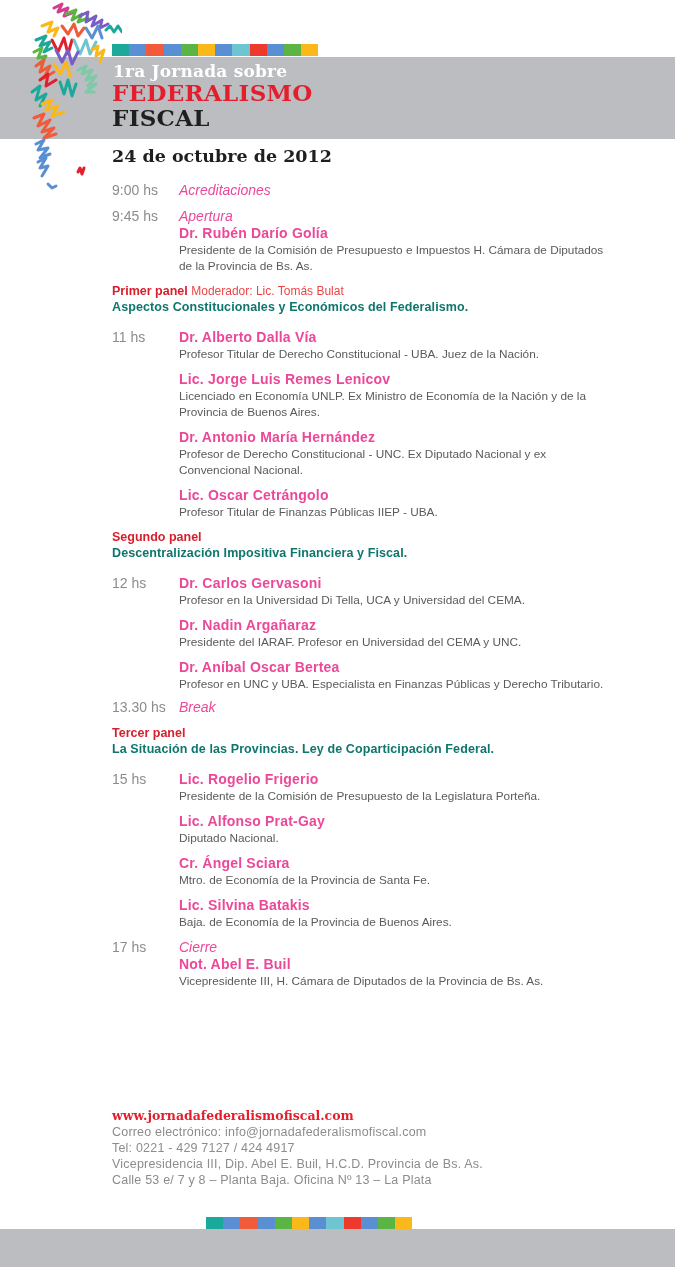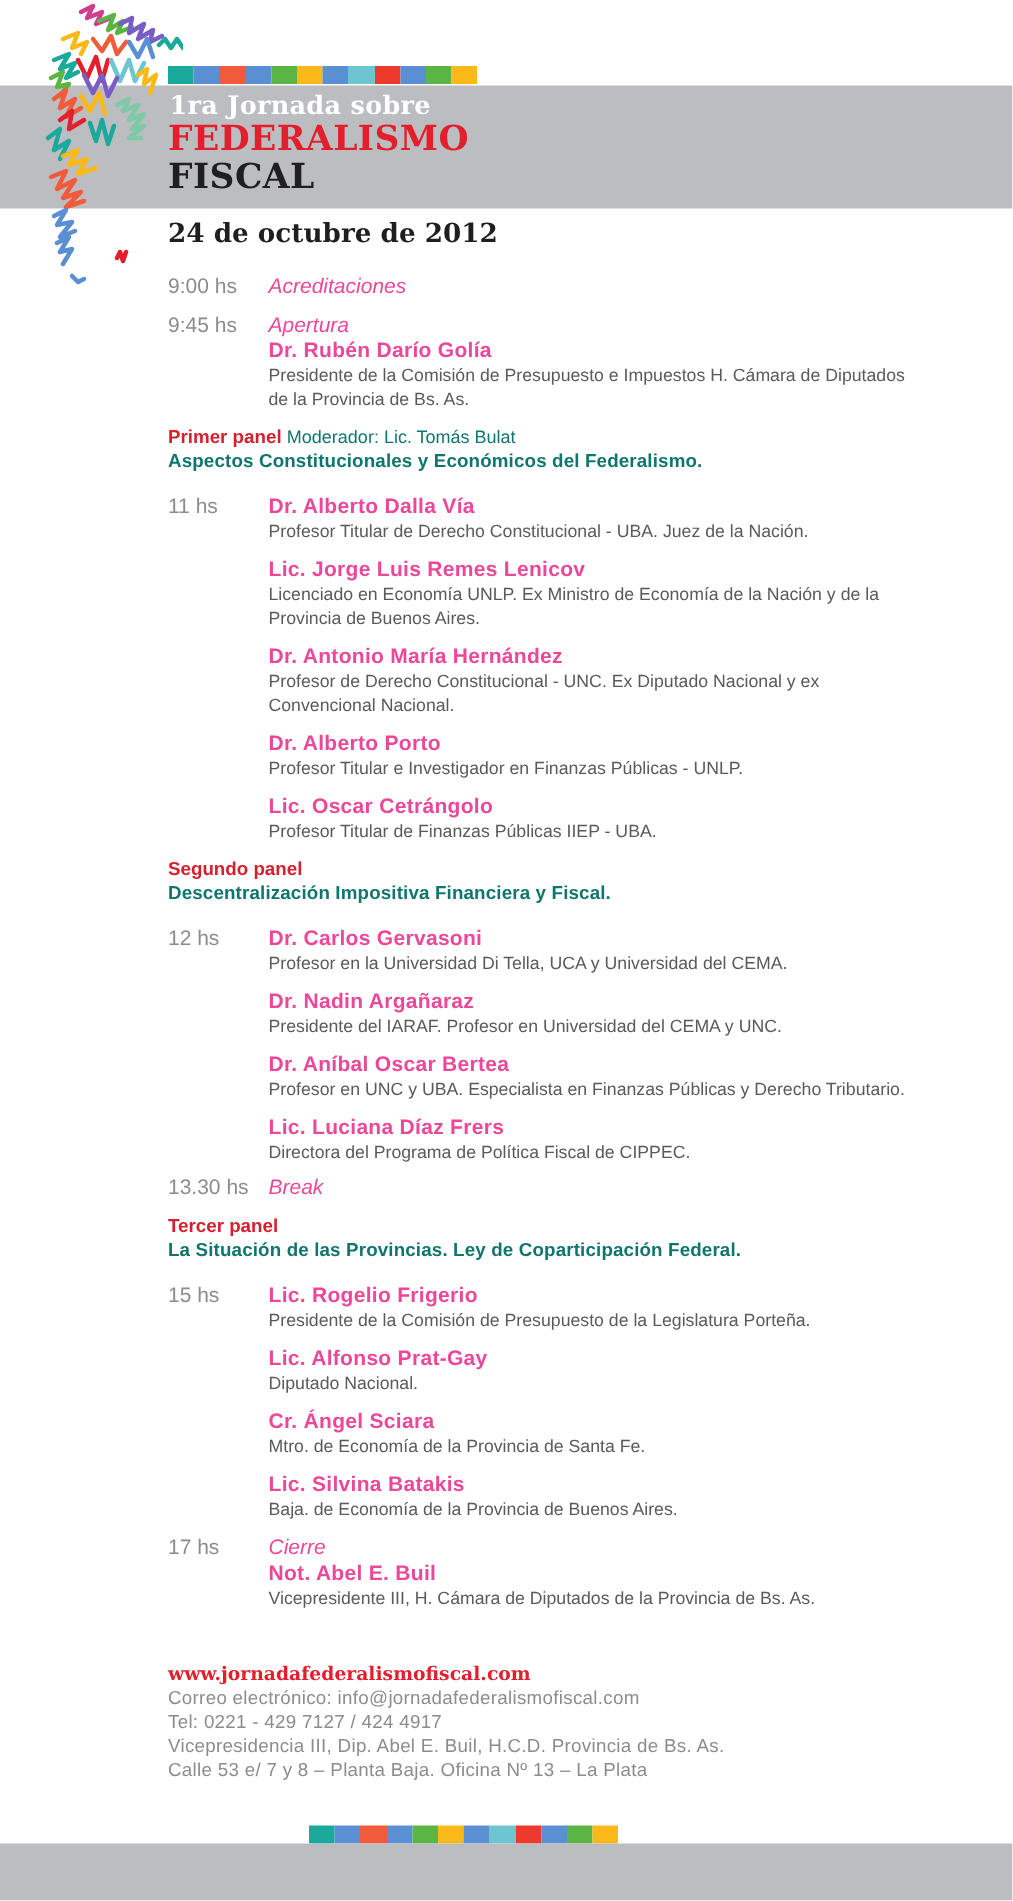--- a/index.html
+++ b/index.html
@@ -44,21 +44,21 @@
     .row { display: flex; margin-bottom: 9px; }
     .time { width: 67px; flex: 0 0 67px; font-size: 14px; color: #8c8c8c; line-height: 17px; }
     .content { flex: 1; }
     .event { font-size: 14px; color: #ec4899; line-height: 17px; font-style: italic; }
     .speaker { margin-bottom: 9px; }
     .speaker:last-child { margin-bottom: 0; }
     .sname { font-size: 14px; font-weight: bold; color: #ec4899; line-height: 17px; letter-spacing: 0.2px; }
     .sdesc { font-size: 11.8px; color: #5a5a5a; line-height: 16px; }
     .panel { margin-top: 10px; margin-bottom: 14px; }
     .plabel { font-size: 12.5px; font-weight: bold; color: #d7202e; line-height: 15px; }
-    .pmod { font-size: 12px; color: #0f766e; font-weight: normal; }
+    .pmod { font-size: 12px; color: #ef4444; font-weight: normal; }
     .ptitle { font-size: 12.5px; font-weight: bold; color: #0f766e; line-height: 16px; letter-spacing: 0.1px; }
 
     .footer { position: absolute; left: 112px; top: 1108px; }
     .f-head { font-size: 12.5px; font-weight: bold; color: #1f1f1f; line-height: 15px; }
     .f-url { font-family: "DejaVu Serif", serif; font-weight: bold; font-size: 12.5px; color: #e31e2d; line-height: 16px; }
     .f-line { font-size: 12.5px; color: #8c8c8c; line-height: 16px; letter-spacing: 0.2px; }
   </style>
 </head>
 <body>
 
@@ -146,24 +146,20 @@
       </div>
       <div class="speaker">
         <div class="sname">Lic. Jorge Luis Remes Lenicov</div>
         <div class="sdesc" style="width:425px">Licenciado en Economía UNLP. Ex Ministro de Economía de la Nación y de la Provincia de Buenos Aires.</div>
       </div>
       <div class="speaker">
         <div class="sname">Dr. Antonio María Hernández</div>
         <div class="sdesc" style="width:390px">Profesor de Derecho Constitucional - UNC. Ex Diputado Nacional y ex Convencional Nacional.</div>
       </div>
       <div class="speaker">
-        <div class="sname">Dr. Alberto Porto</div>
-        <div class="sdesc">Profesor Titular e Investigador en Finanzas Públicas - UNLP.</div>
-      </div>
-      <div class="speaker">
         <div class="sname">Lic. Oscar Cetrángolo</div>
         <div class="sdesc">Profesor Titular de Finanzas Públicas IIEP - UBA.</div>
       </div>
     </div>
   </div>
 
   <div class="panel">
     <div class="plabel">Segundo panel</div>
     <div class="ptitle">Descentralización Impositiva Financiera y Fiscal.</div>
   </div>
@@ -174,24 +170,20 @@
         <div class="sname">Dr. Carlos Gervasoni</div>
         <div class="sdesc">Profesor en la Universidad Di Tella, UCA y Universidad del CEMA.</div>
       </div>
       <div class="speaker">
         <div class="sname">Dr. Nadin Argañaraz</div>
         <div class="sdesc">Presidente del IARAF. Profesor en Universidad del CEMA y UNC.</div>
       </div>
       <div class="speaker">
         <div class="sname">Dr. Aníbal Oscar Bertea</div>
         <div class="sdesc" style="white-space:nowrap">Profesor en UNC y UBA. Especialista en Finanzas Públicas y Derecho Tributario.</div>
-      </div>
-      <div class="speaker">
-        <div class="sname">Lic. Luciana Díaz Frers</div>
-        <div class="sdesc">Directora del Programa de Política Fiscal de CIPPEC.</div>
       </div>
     </div>
   </div>
 
   <div class="row" style="margin-top:-2px">
     <div class="time">13.30 hs</div>
     <div class="content">
         <div class="event">Break</div>
       </div>
   </div>

